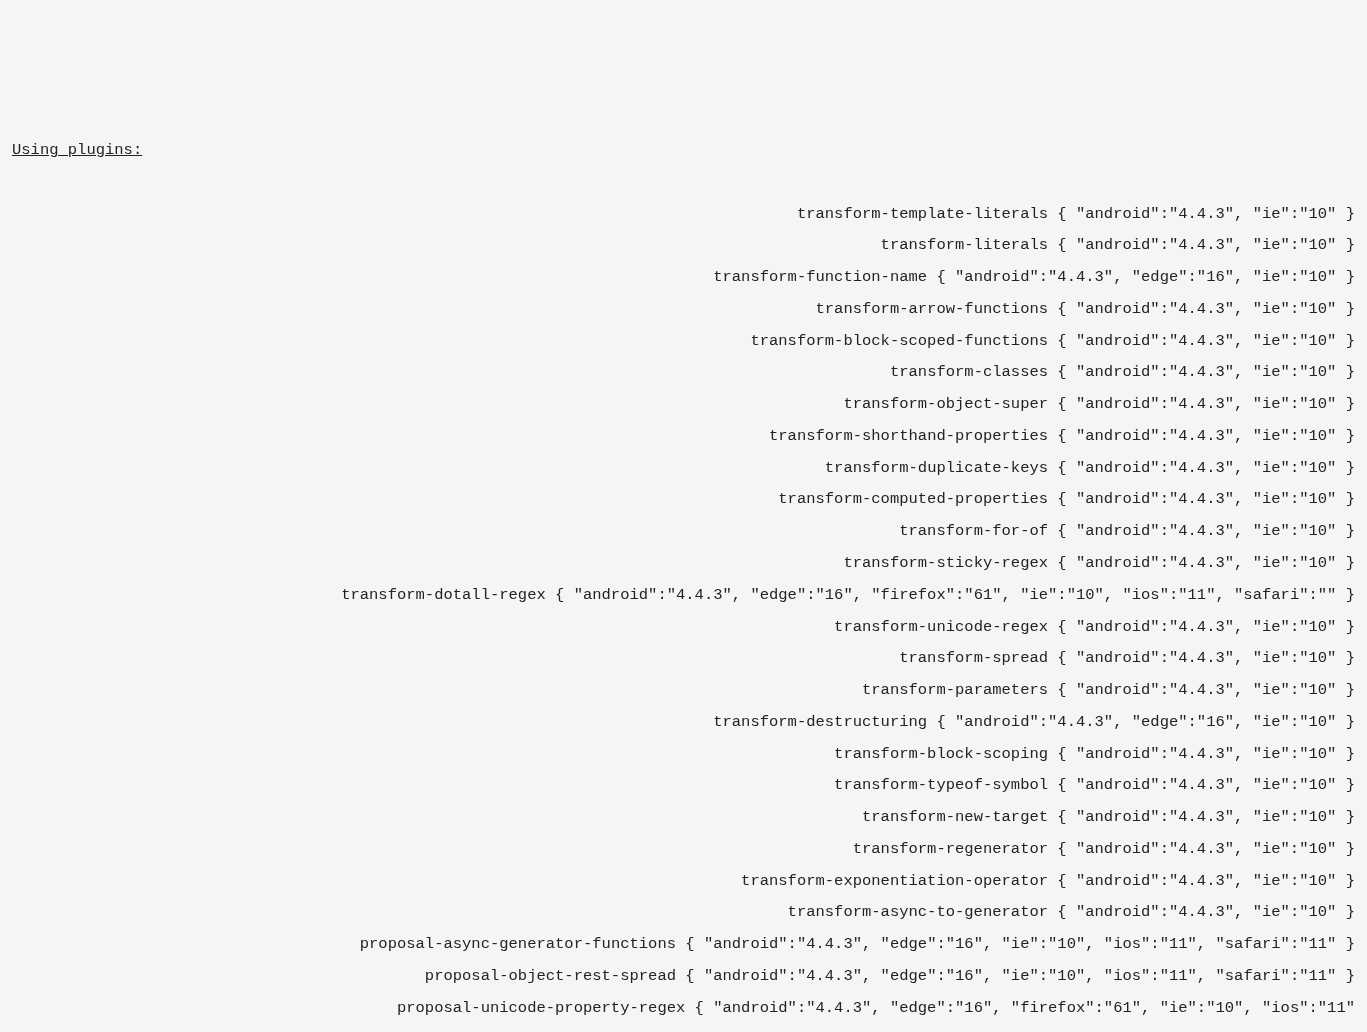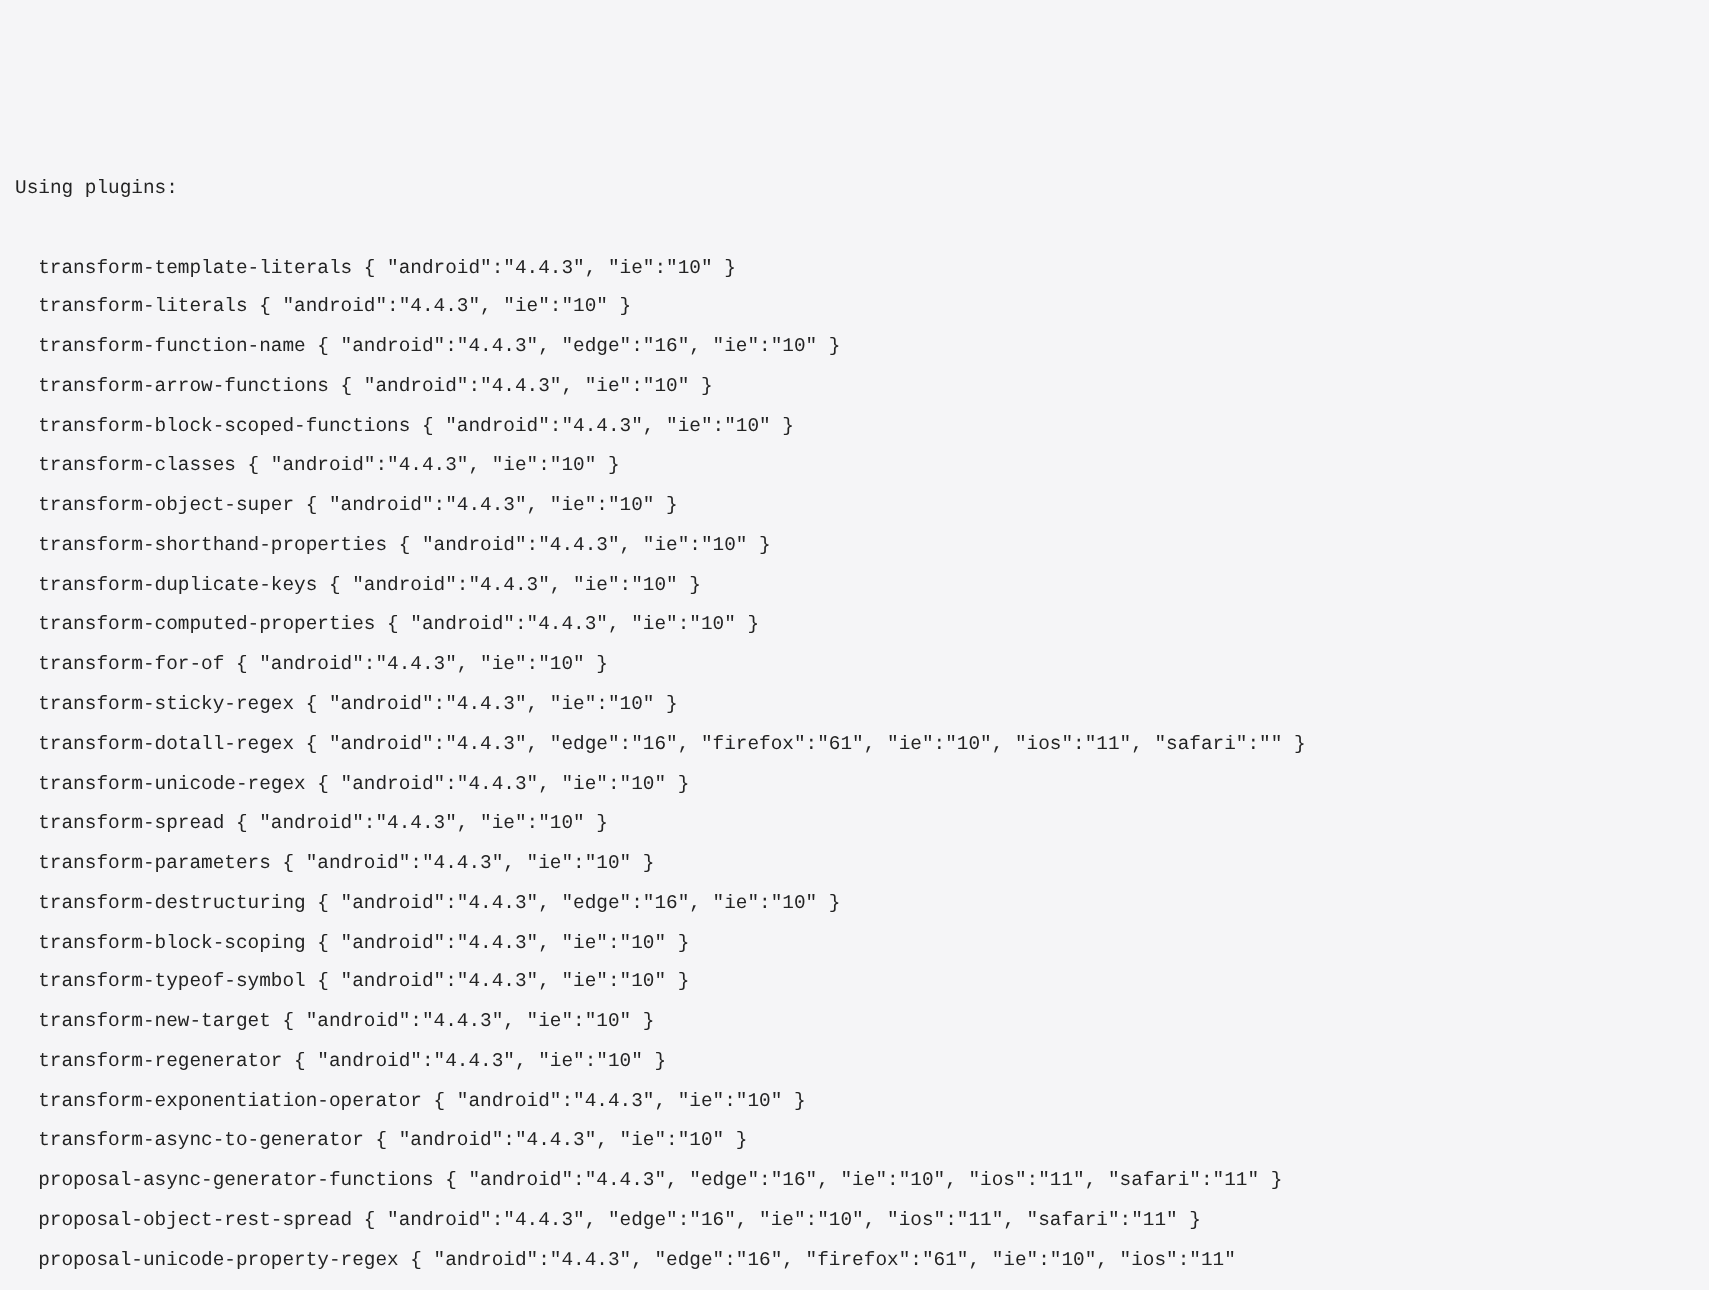--- a/index.html
+++ b/index.html
@@ -9,23 +9,25 @@
       font-family: "SF Mono", "Menlo", "Monaco", "Consolas", "Courier New", monospace;
       font-size: 15.5px;
       line-height: 2.05;
       color: #232323;
       white-space: pre;
       overflow-x: hidden;
     }
     .header {
       margin: 0;
       padding: 0;
+      text-decoration: underline;
     }
     .line {
       padding-left: 2ch;
+      text-align: right;
     }
   </style>
 </head>
 <body>
 
 
 
 <div class="header">Using plugins:</div>
 <div id="plugin-lines"><div class="line">transform-template-literals { "android":"4.4.3", "ie":"10" }</div><div class="line">transform-literals { "android":"4.4.3", "ie":"10" }</div><div class="line">transform-function-name { "android":"4.4.3", "edge":"16", "ie":"10" }</div><div class="line">transform-arrow-functions { "android":"4.4.3", "ie":"10" }</div><div class="line">transform-block-scoped-functions { "android":"4.4.3", "ie":"10" }</div><div class="line">transform-classes { "android":"4.4.3", "ie":"10" }</div><div class="line">transform-object-super { "android":"4.4.3", "ie":"10" }</div><div class="line">transform-shorthand-properties { "android":"4.4.3", "ie":"10" }</div><div class="line">transform-duplicate-keys { "android":"4.4.3", "ie":"10" }</div><div class="line">transform-computed-properties { "android":"4.4.3", "ie":"10" }</div><div class="line">transform-for-of { "android":"4.4.3", "ie":"10" }</div><div class="line">transform-sticky-regex { "android":"4.4.3", "ie":"10" }</div><div class="line">transform-dotall-regex { "android":"4.4.3", "edge":"16", "firefox":"61", "ie":"10", "ios":"11", "safari":"" }</div><div class="line">transform-unicode-regex { "android":"4.4.3", "ie":"10" }</div><div class="line">transform-spread { "android":"4.4.3", "ie":"10" }</div><div class="line">transform-parameters { "android":"4.4.3", "ie":"10" }</div><div class="line">transform-destructuring { "android":"4.4.3", "edge":"16", "ie":"10" }</div><div class="line">transform-block-scoping { "android":"4.4.3", "ie":"10" }</div><div class="line">transform-typeof-symbol { "android":"4.4.3", "ie":"10" }</div><div class="line">transform-new-target { "android":"4.4.3", "ie":"10" }</div><div class="line">transform-regenerator { "android":"4.4.3", "ie":"10" }</div><div class="line">transform-exponentiation-operator { "android":"4.4.3", "ie":"10" }</div><div class="line">transform-async-to-generator { "android":"4.4.3", "ie":"10" }</div><div class="line">proposal-async-generator-functions { "android":"4.4.3", "edge":"16", "ie":"10", "ios":"11", "safari":"11" }</div><div class="line">proposal-object-rest-spread { "android":"4.4.3", "edge":"16", "ie":"10", "ios":"11", "safari":"11" }</div><div class="line">proposal-unicode-property-regex { "android":"4.4.3", "edge":"16", "firefox":"61", "ie":"10", "ios":"11"</div><div class="line">proposal-json-strings { "android":"4.4.3", "chrome":"67", "edge":"16", "firefox":"61", "ie":"10", "ios":""</div></div>
 

